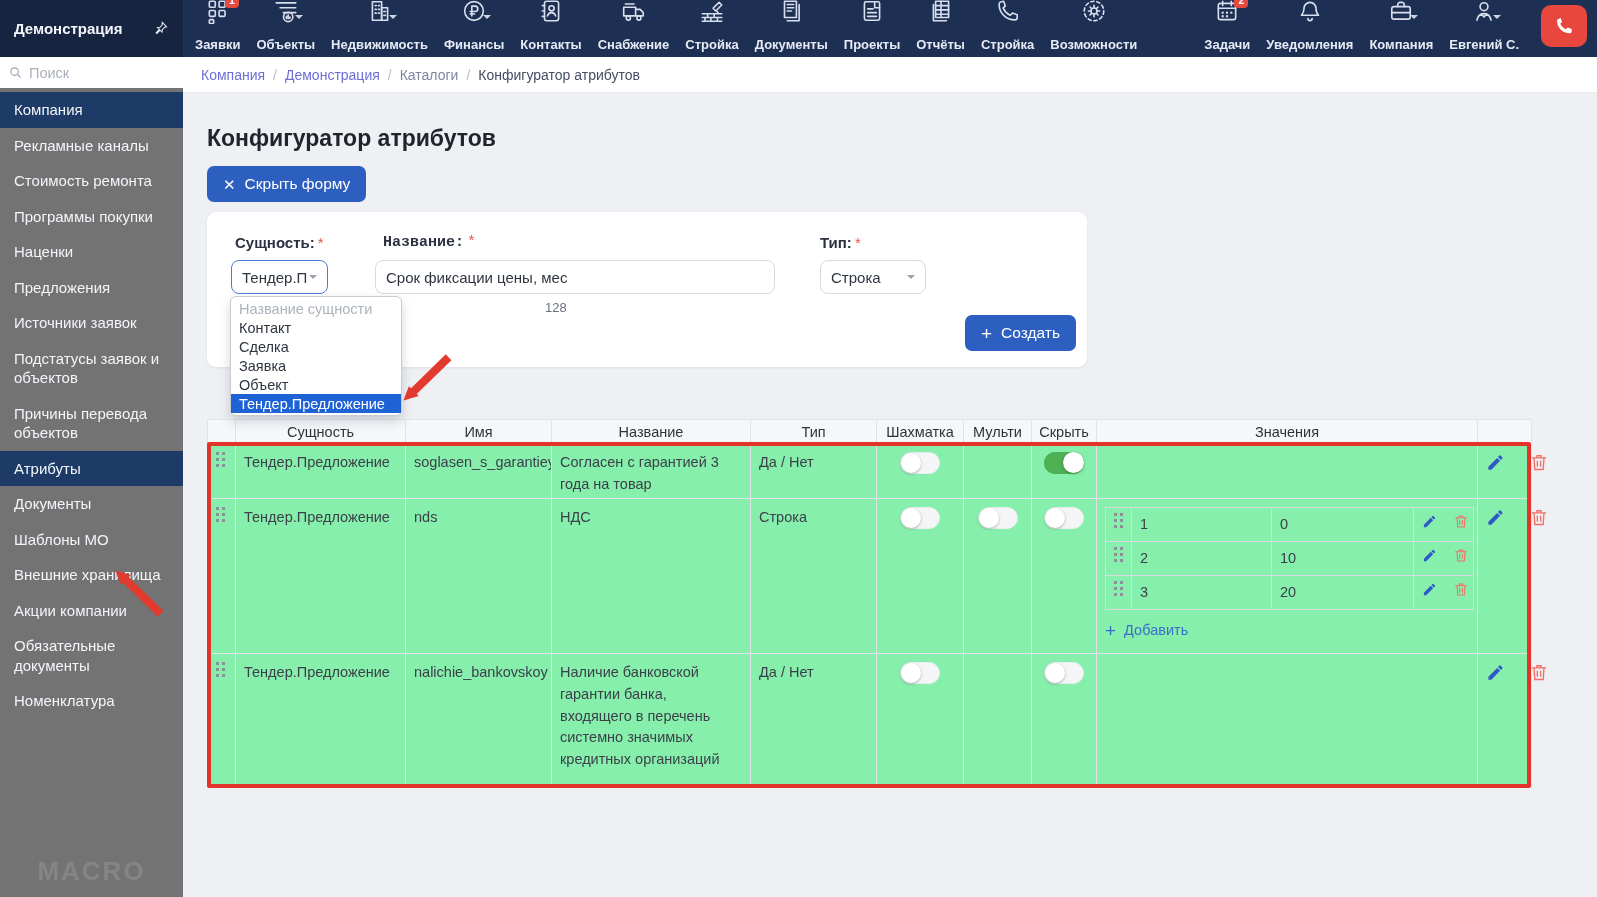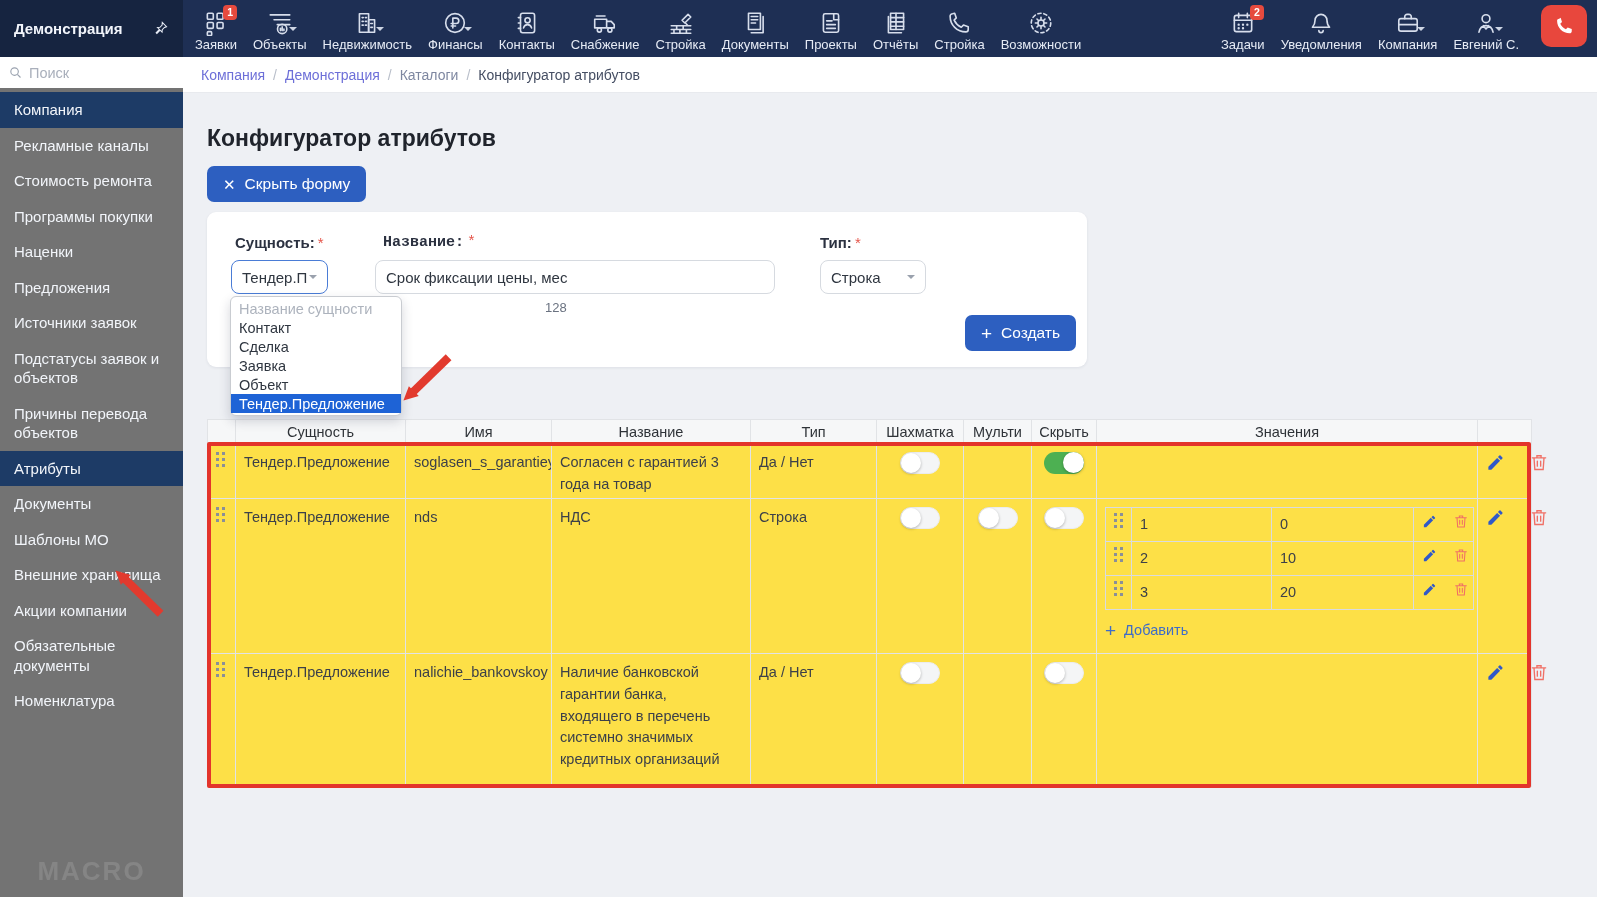--- a/index.html
+++ b/index.html
@@ -4,21 +4,21 @@
 <style>
   * { margin:0; padding:0; box-sizing:border-box; }
   html,body { width:1597px; height:897px; font-family:"Liberation Sans", sans-serif; background:#eef0f4; overflow:hidden; position:relative; }
 
   
   .topbar { height:57px; background:#1e2f54; display:flex; align-items:stretch; position:relative; z-index:20; }
   .brand { width:183px; background:#162440; color:#f2f5fb; display:flex; align-items:center; justify-content:space-between; padding:0 14px; font-size:15px; font-weight:600; flex:0 0 183px; }
   .brand svg { width:17px; height:17px; stroke:#e5eaf4; fill:none; stroke-width:1.5; }
   .nav { display:flex; align-items:flex-end; padding:0 2px 5px 4px; }
   .nav-item { display:flex; flex-direction:column; align-items:center; padding:0 8px; cursor:pointer; color:#e6ebf5; }
-  .nav-label { font-size:13px; margin-top:0; white-space:nowrap; }
+  .nav-label { font-size:13px; margin-top:12px; white-space:nowrap;font-weight:bold; }
   .nav-ico { position:relative; width:28px; height:28px; display:flex; align-items:center; justify-content:center; }
   .nav-ico svg { width:26px; height:26px; stroke:#d7deec; fill:none; stroke-width:1.5; stroke-linecap:round; stroke-linejoin:round; }
   .badge { position:absolute; top:-4px; right:-7px; background:#e64a3e; color:#fff; font-size:10.5px; font-weight:700; line-height:1; padding:2px 4px; border-radius:4px; }
   .caret-after::before { content:""; position:absolute; right:-3px; bottom:2px; border:4px solid transparent; border-top-color:#cdd5e4; }
   .tb-right { margin-left:auto; display:flex; align-items:flex-end; padding:0 10px 5px 0; }
   .phone-btn { align-self:center; width:46px; height:42px; margin-left:14px; background:#e8473d; border-radius:10px; display:flex; align-items:center; justify-content:center; cursor:pointer; }
   .phone-btn svg { width:20px; height:20px; fill:#fff; }
 
   
   .layout { display:flex; height:840px; }
@@ -60,21 +60,21 @@
   .counter { position:absolute; left:338px; top:88px; font-size:13px; color:#6a7280; }
   .create-btn { position:absolute; left:758px; top:103px; }
 
   .dd-panel { position:absolute; left:23px; top:84px; width:172px; background:#fff; border:1px solid #c9ccd1; border-radius:6px; box-shadow:0 5px 12px rgba(20,30,55,.18); z-index:40; padding:2px 0; }
   .dd-opt { font-size:14.5px; color:#2f3640; padding:1.5px 8px; white-space:nowrap; cursor:pointer; }
   .dd-opt.ph { color:#adb3bd; }
   .dd-opt.selected { background:#1e63d6; color:#fff; }
 
   
   .tbl-wrap { margin-top:52px; width:1324px; position:relative; }
-  table.attr { border-collapse:collapse; table-layout:fixed; width:1324px; background:#fde047; }
+  table.attr { border-collapse:collapse; table-layout:fixed; width:1324px; background:#86efac; }
   table.attr th, table.attr td { border:1px solid #e1e3e6; vertical-align:top; }
   table.attr th { height:24px; background:#f6f7f8; font-size:14.5px; font-weight:500; color:#2f3338; text-align:center; vertical-align:middle; }
   table.attr td { font-size:14.5px; color:#3c4049; padding:8px 8px 0 8px; line-height:1.5; }
   td.c-drag { padding:12px 0 0 7px; }
   td.c-name { white-space:nowrap; overflow:hidden; }
   td.c-tgl { text-align:center; padding-top:10px; }
   td.c-act { text-align:center; padding-top:12px; white-space:nowrap; }
   .r1 td { height:55px; } .r2 td { height:155px; } .r3 td { height:133px; }
 
   .hl-box { position:absolute; left:0; top:23px; width:1324px; height:346px; border:4px solid #e3342b; border-radius:2px; pointer-events:none; z-index:6; }

